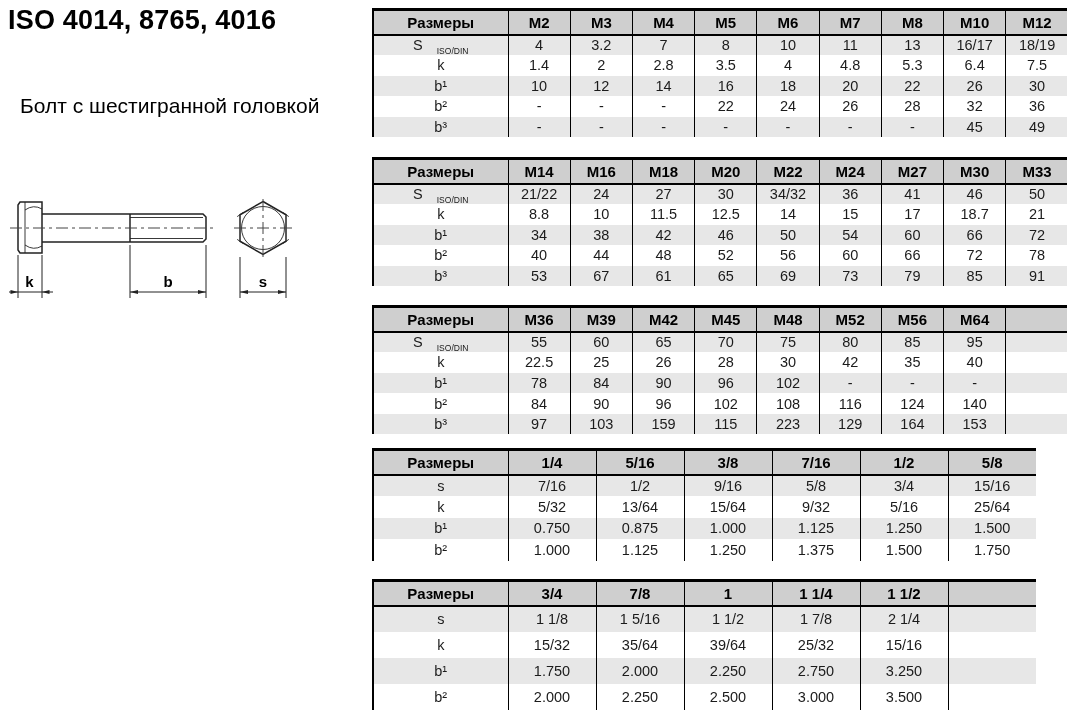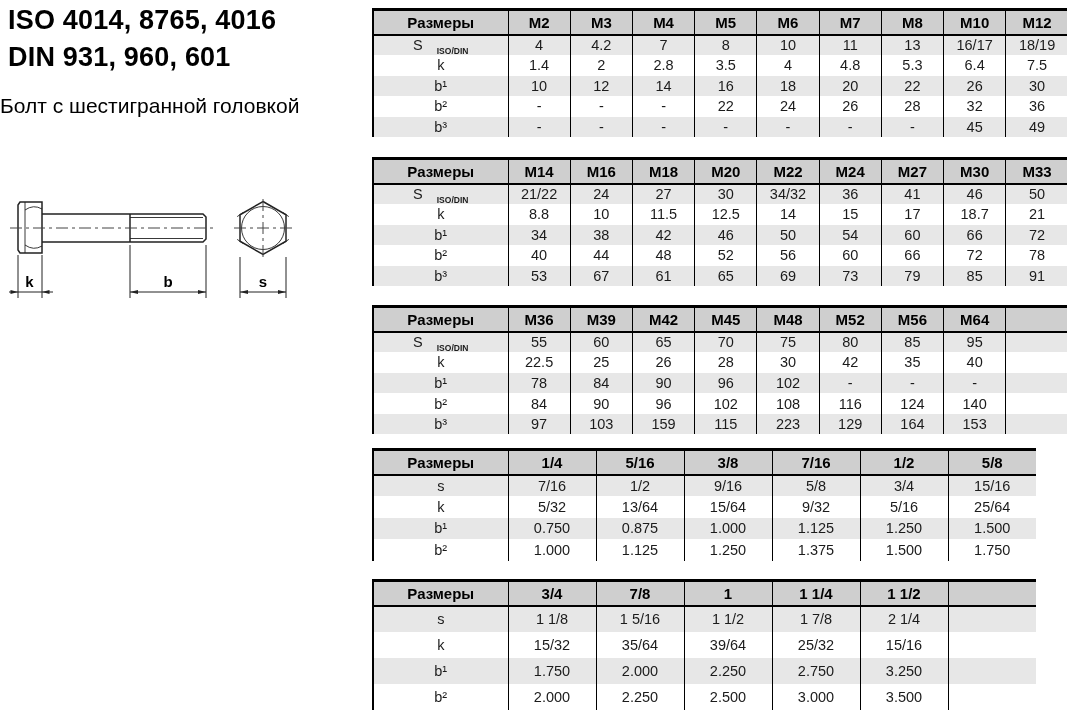--- a/index.html
+++ b/index.html
@@ -4,21 +4,21 @@
 <style>
   html,body{margin:0;padding:0;background:#fff;}
   .page{
     position:relative; width:1067px; height:720px; background:#fff; overflow:hidden;
     font-family:"Liberation Sans", sans-serif; color:#111;
     --header-bg:#cfcfcf; --stripe-bg:#e7e7e7; --line:#000000; --text:#1b1b1b;
   }
   
   .title-block{position:absolute; left:8px; top:2px;}
   .title{font-size:27px; font-weight:bold; line-height:37px; color:#000; letter-spacing:.2px;}
-  .subtitle-block{position:absolute; left:0; top:92px;}
+  .subtitle-block{position:absolute; left:20px; top:92px;}
   .subtitle{font-size:21px; line-height:28px; color:#000;}
   .notes{position:absolute; left:18px; top:324px; font-size:16px; line-height:20px; color:#000;}
   .drawing{position:absolute; left:8px; top:192px;}
   .drawing .ln{stroke:#222; stroke-width:1.5; fill:none; stroke-linejoin:miter;}
   .drawing .thin{stroke:#222; stroke-width:0.9; fill:none;}
   .drawing .cl{stroke:#444; stroke-width:1; fill:none; stroke-dasharray:12 4 3 4;}
   .drawing .dim{stroke:#222; stroke-width:1; fill:none;}
   .drawing .arr{fill:#222; stroke:none;}
   .drawing text{font-family:"Liberation Sans", sans-serif; font-size:15px; font-weight:bold; fill:#000;}
   
@@ -27,30 +27,29 @@
     font-size:14.5px; color:var(--text); border-left:2px solid var(--line);
   }
   .dimtable thead th{
     background:var(--header-bg); border-top:3px solid var(--line); border-bottom:2px solid var(--line);
     font-weight:bold; font-size:15px; color:#000; padding:0; text-align:center;
   }
   .dimtable thead th + th{border-left:1px solid var(--line);}
   .dimtable tbody th{font-weight:normal; padding:0; text-align:center;}
   .dimtable tbody td{border-left:1px solid var(--line); padding:0; text-align:center;}
   .dimtable tbody tr.stripe{background:var(--stripe-bg);}
-  .dimtable .sub{font-size:8.5px; position:relative; top:4px; margin-left:14px;font-weight:bold;}
+  .dimtable .sub{font-size:8.5px; position:relative; top:4px; margin-left:14px;}
 </style>
 </head>
 <body>
 
 <div class="page" style="--header-bg: #cfcfcf; --stripe-bg: #e7e7e7; --line: #000000; --text: #1b1b1b;">
 
   <div class="title-block">
     <div class="title">ISO 4014, 8765, 4016</div>
-    <div class="title">DIN 931, 960, 601</div>
   </div>
 
   <div class="subtitle-block">
     <div class="subtitle">Болт с шестигранной головкой</div>
   </div>
 
   <svg class="drawing" width="300" height="125" viewBox="0 0 300 125">
 
     <g>
       <path class="ln" d="M12 10 L34 10 L34 61 L12 61 L10 58 L10 13 Z"></path>
@@ -132,21 +131,21 @@
             <th>M7</th>
             <th>M8</th>
             <th>M10</th>
             <th>M12</th>
           </tr>
         </thead>
         <tbody>
           <tr class="stripe" style="height: 20.5px;">
             <th><span>S</span><span class="sub">ISO/DIN</span></th>
             <td>4</td>
-            <td>4.2</td>
+            <td>3.2</td>
             <td>7</td>
             <td>8</td>
             <td>10</td>
             <td>11</td>
             <td>13</td>
             <td>16/17</td>
             <td>18/19</td>
           </tr>
           <tr style="height: 20.5px;">
             <th><span>k</span></th>

